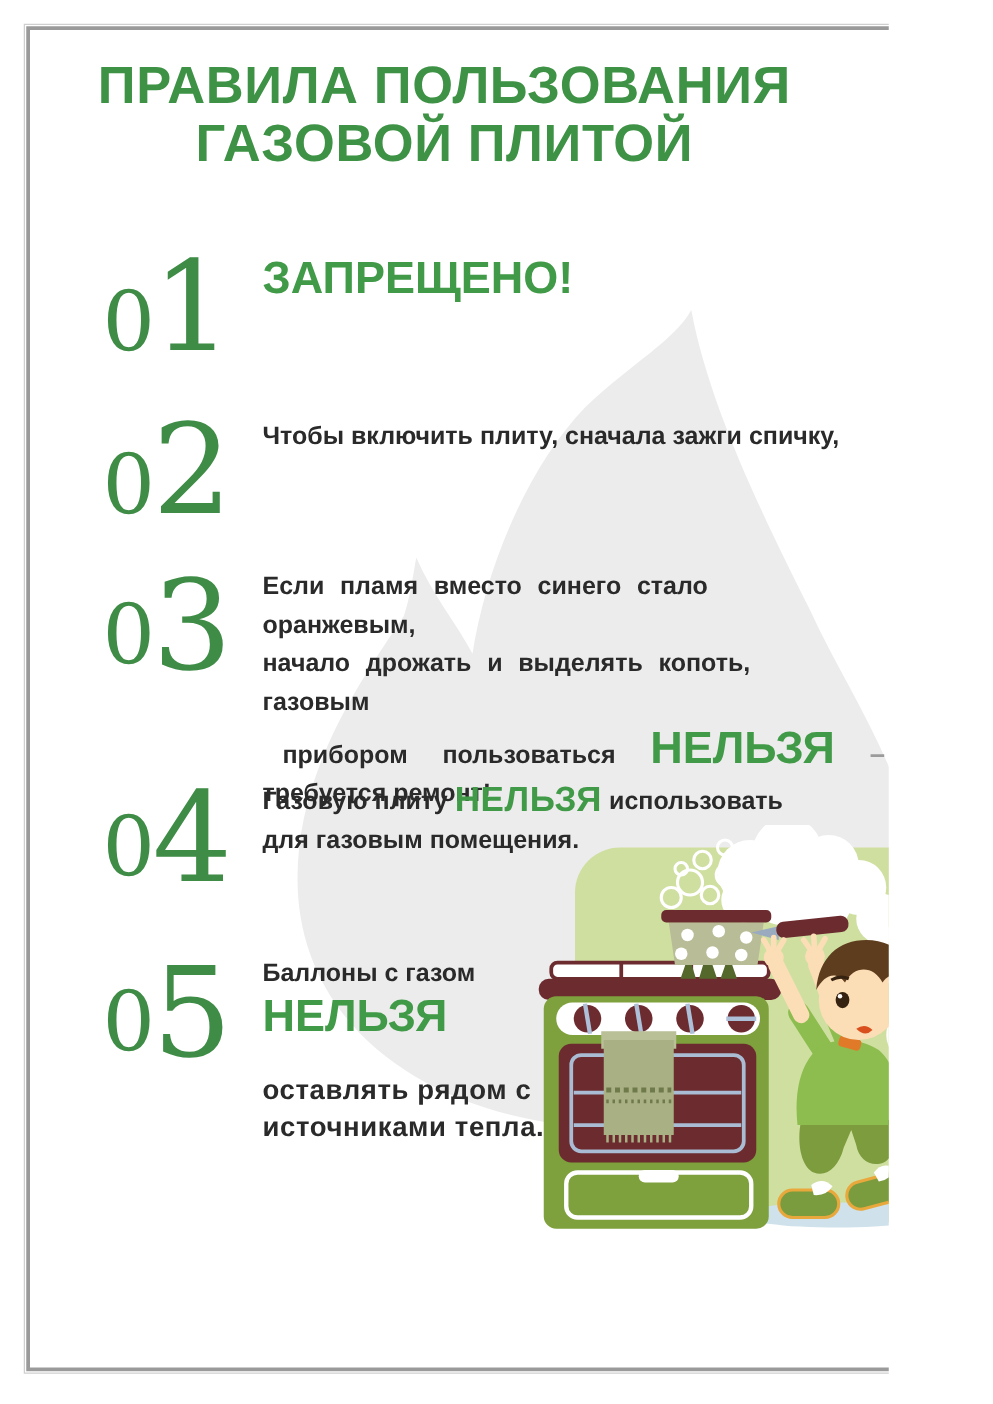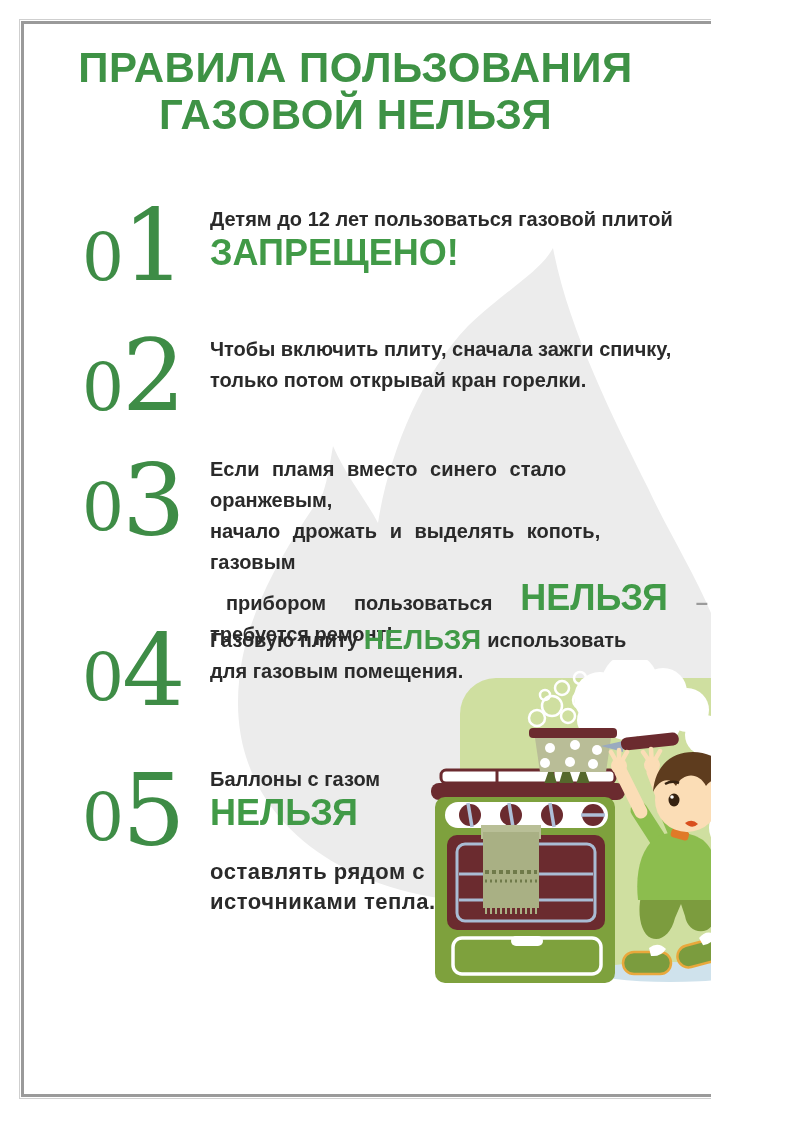--- a/index.html
+++ b/index.html
@@ -56,36 +56,34 @@
       C120,655 10,575 10,455
       C10,370 58,300 95,245
       C100,230 102,215 105,198
       C118,228 138,252 150,275
       C160,210 192,128 240,78
       C278,42 312,24 325,0 Z"></path>
   </svg>
 
   <header class="title">
     <div>ПРАВИЛА ПОЛЬЗОВАНИЯ</div>
-    <div>ГАЗОВОЙ НЕЛЬЗЯ</div>
+    <div>ГАЗОВОЙ ПЛИТОЙ</div>
   </header>
 
   <section class="rule r1">
     <div class="num"><span class="dg dg-0">0</span><span class="dg dg-1">1</span></div>
     <div class="body">
-      <div class="t">Детям до 12 лет пользоваться газовой плитой</div>
       <div class="big">ЗАПРЕЩЕНО!</div>
     </div>
   </section>
 
   <section class="rule r2">
     <div class="num"><span class="dg dg-0">0</span><span class="dg dg-2">2</span></div>
     <div class="body">
       <div class="t">Чтобы включить плиту, сначала зажги спичку,</div>
-      <div class="t">только потом открывай кран горелки.</div>
     </div>
   </section>
 
   <section class="rule r3">
     <div class="num"><span class="dg dg-0">0</span><span class="dg dg-3">3</span></div>
     <div class="body">
       <div class="t just">Если пламя вместо синего стало оранжевым,</div>
       <div class="t just">начало дрожать и выделять копоть, газовым</div>
       <div class="spread">
         <span class="t">прибором</span>

